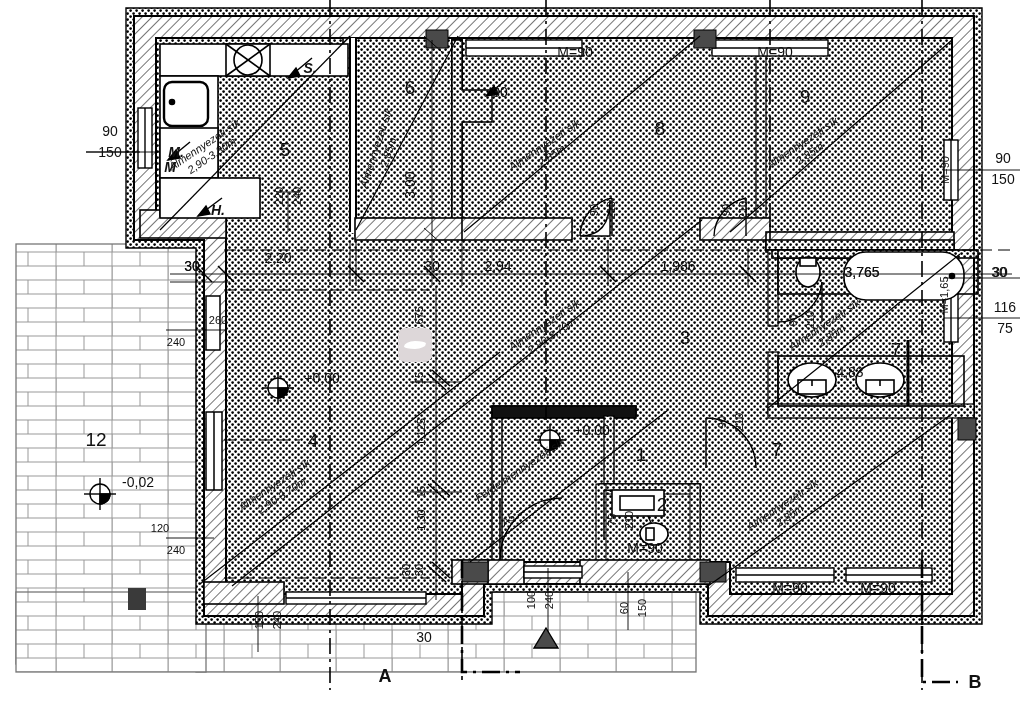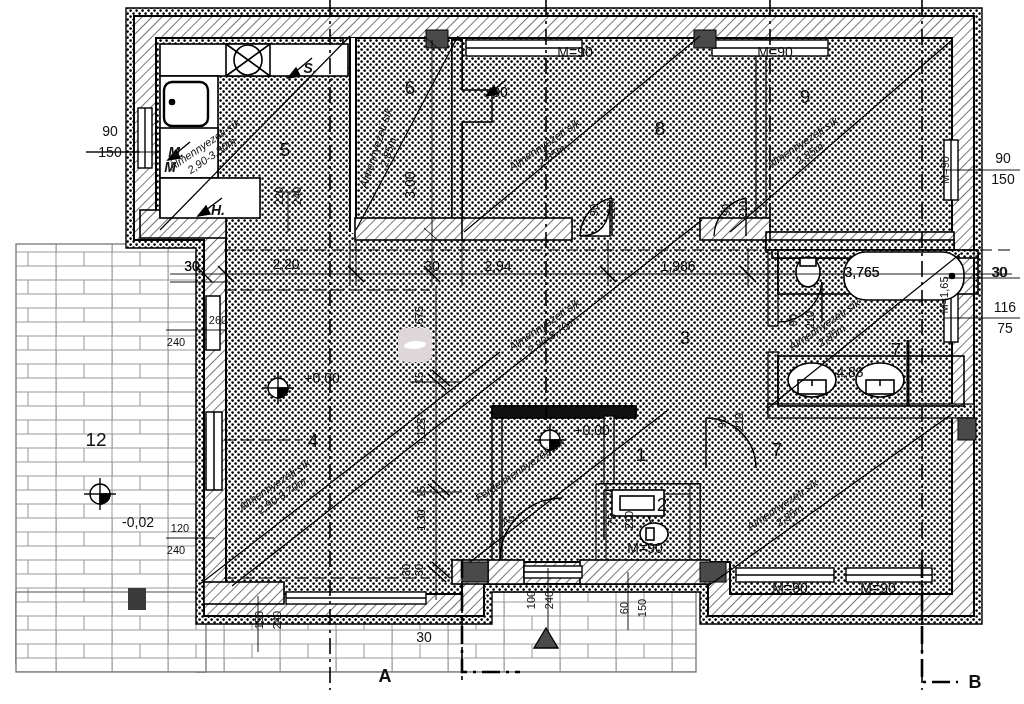--- a/index.html
+++ b/index.html
@@ -351,21 +351,21 @@
       <div class="lbl ceil" style="left: 382px; top: 150px; transform: translate(-50%, -50%) rotate(-72deg); text-align: center; line-height: 1.15;"><span>Álmennyezeti sík</span><br><span>2,85m</span></div>
       <div class="lbl ceil" style="left: 548px; top: 150px; transform: translate(-50%, -50%) rotate(-34deg); text-align: center; line-height: 1.15;"><span>Álmennyezeti sík</span><br><span>2,85m</span></div>
       <div class="lbl ceil" style="left: 806px; top: 148px; transform: translate(-50%, -50%) rotate(-34deg); text-align: center; line-height: 1.15;"><span>Álmennyezeti sík</span><br><span>2,85m</span></div>
       <div class="lbl ceil" style="left: 828px; top: 330px; transform: translate(-50%, -50%) rotate(-34deg); text-align: center; line-height: 1.15;"><span>Álmennyezeti sík</span><br><span>2,85m</span></div>
       <div class="lbl ceil" style="left: 548px; top: 330px; transform: translate(-50%, -50%) rotate(-34deg); text-align: center; line-height: 1.15;"><span>Álmennyezeti sík</span><br><span>2,90-3,70m</span></div>
       <div class="lbl ceil" style="left: 278px; top: 490px; transform: translate(-50%, -50%) rotate(-34deg); text-align: center; line-height: 1.15;"><span>Álmennyezeti sík</span><br><span>2,90-3,70m</span></div>
       <div class="lbl ceil" style="left: 786px; top: 510px; transform: translate(-50%, -50%) rotate(-34deg); text-align: center; line-height: 1.15;"><span>Álmennyezeti sík</span><br><span>2,85m</span></div>
       <div class="lbl ceil" style="left: 520px; top: 470px; transform: translate(-50%, -50%) rotate(-34deg); text-align: center; line-height: 1.15;"><span>Ferde mennyezeti sík</span></div>
       <div class="lbl ceil" style="left: 512px; top: 517px; transform: translate(-50%, -50%) rotate(-34deg); text-align: center; line-height: 1.15;"><span>A5 =</span></div>
       <div class="lbl dimtxt" style="left: 192px; top: 266px; transform: translate(-50%, -50%);">30</div>
-      <div class="lbl dimtxt" style="left: 278px; top: 264px; transform: translate(-50%, -50%); padding-left: 16px;">2,20</div>
+      <div class="lbl dimtxt" style="left: 278px; top: 258px; transform: translate(-50%, -50%);">2,20</div>
       <div class="lbl dimtxt" style="left: 432px; top: 266px; transform: translate(-50%, -50%);">30</div>
       <div class="lbl dimtxt" style="left: 498px; top: 266px; transform: translate(-50%, -50%);">2,94</div>
       <div class="lbl dimtxt" style="left: 678px; top: 266px; transform: translate(-50%, -50%);">1,986</div>
       <div class="lbl dimtxt" style="left: 862px; top: 272px; transform: translate(-50%, -50%);">3,765</div>
       <div class="lbl dimtxt" style="left: 1000px; top: 272px; transform: translate(-50%, -50%);">30</div>
       <div class="lbl dimsmall" style="left: 419px; top: 320px; transform: translate(-50%, -50%) rotate(-90deg);">2,675</div>
       <div class="lbl dimsmall" style="left: 419px; top: 378px; transform: translate(-50%, -50%) rotate(-90deg);">15</div>
       <div class="lbl dimsmall" style="left: 421px; top: 432px; transform: translate(-50%, -50%) rotate(-90deg);">1,125</div>
       <div class="lbl dimsmall" style="left: 421px; top: 492px; transform: translate(-50%, -50%) rotate(-90deg);">15</div>
       <div class="lbl dimsmall" style="left: 421px; top: 520px; transform: translate(-50%, -50%) rotate(-90deg);">1,30</div>
@@ -396,33 +396,33 @@
       <div class="lbl dimsmall" style="left: 793px; top: 320px; transform: translate(-50%, -50%) rotate(-90deg);">90</div>
       <div class="lbl dimsmall" style="left: 810px; top: 320px; transform: translate(-50%, -50%) rotate(-90deg);">210</div>
       <div class="lbl dimsmall" style="left: 722px; top: 422px; transform: translate(-50%, -50%) rotate(-90deg);">90</div>
       <div class="lbl dimsmall" style="left: 739px; top: 422px; transform: translate(-50%, -50%) rotate(-90deg);">210</div>
       <div class="lbl dimsmall" style="left: 612px; top: 520px; transform: translate(-50%, -50%) rotate(-90deg);">75</div>
       <div class="lbl dimsmall" style="left: 629px; top: 520px; transform: translate(-50%, -50%) rotate(-90deg);">210</div>
       <div class="lbl dimsmall" style="left: 279px; top: 196px; transform: translate(-50%, -50%) rotate(-90deg);">220</div>
       <div class="lbl dimsmall" style="left: 297px; top: 196px; transform: translate(-50%, -50%) rotate(-90deg);">240</div>
       <div class="lbl dimsmall" style="left: 176px; top: 320px; transform: translate(-50%, -50%); margin-left: 42px;">260</div>
       <div class="lbl dimsmall" style="left: 176px; top: 342px; transform: translate(-50%, -50%);">240</div>
-      <div class="lbl dimsmall" style="left: 180px; top: 528px; transform: translate(-50%, -50%);">120</div>
+      <div class="lbl dimsmall" style="left: 160px; top: 528px; transform: translate(-50%, -50%);">120</div>
       <div class="lbl dimsmall" style="left: 176px; top: 550px; transform: translate(-50%, -50%);">240</div>
       <div class="lbl dimsmall" style="left: 259px; top: 620px; transform: translate(-50%, -50%) rotate(-90deg);">150</div>
       <div class="lbl dimsmall" style="left: 277px; top: 620px; transform: translate(-50%, -50%) rotate(-90deg);">240</div>
       <div class="lbl dimsmall" style="left: 531px; top: 600px; transform: translate(-50%, -50%) rotate(-90deg);">100</div>
       <div class="lbl dimsmall" style="left: 549px; top: 600px; transform: translate(-50%, -50%) rotate(-90deg);">240</div>
       <div class="lbl dimsmall" style="left: 624px; top: 608px; transform: translate(-50%, -50%) rotate(-90deg);">60</div>
       <div class="lbl dimsmall" style="left: 642px; top: 608px; transform: translate(-50%, -50%) rotate(-90deg);">150</div>
       <div class="lbl dimtxt" style="left: 850px; top: 372px; transform: translate(-50%, -50%);">4,83</div>
       <div class="lbl dimtxt" style="left: 862px; top: 272px; transform: translate(-50%, -50%);">3,765</div>
       <div class="lbl dimtxt" style="left: 322px; top: 378px; transform: translate(-50%, -50%);">+0,00</div>
       <div class="lbl dimtxt" style="left: 592px; top: 430px; transform: translate(-50%, -50%);">+0,00</div>
-      <div class="lbl dimtxt" style="left: 138px; top: 482px; transform: translate(-50%, -50%); margin-top: 40px;">-0,02</div>
+      <div class="lbl dimtxt" style="left: 138px; top: 482px; transform: translate(-50%, -50%);">-0,02</div>
       <div class="lbl dimtxt" style="left: 310px; top: 68px; transform: translate(-50%, -50%); font-weight: 700; font-style: italic;">S.</div>
       <div class="lbl dimtxt" style="left: 176px; top: 152px; transform: translate(-50%, -50%); font-weight: 700; font-style: italic;">M.</div>
       <div class="lbl dimtxt" style="left: 170px; top: 167px; transform: translate(-50%, -50%); font-weight: 700; font-style: italic;">M</div>
       <div class="lbl dimtxt" style="left: 218px; top: 210px; transform: translate(-50%, -50%); font-weight: 700; font-style: italic;">H.</div>
       <div class="lbl sect" style="left: 385px; top: 676px; transform: translate(-50%, -50%);">A</div>
       <div class="lbl sect" style="left: 975px; top: 682px; transform: translate(-50%, -50%);">B</div>
     </div>
 
 <div class="wmmark"></div>
 

